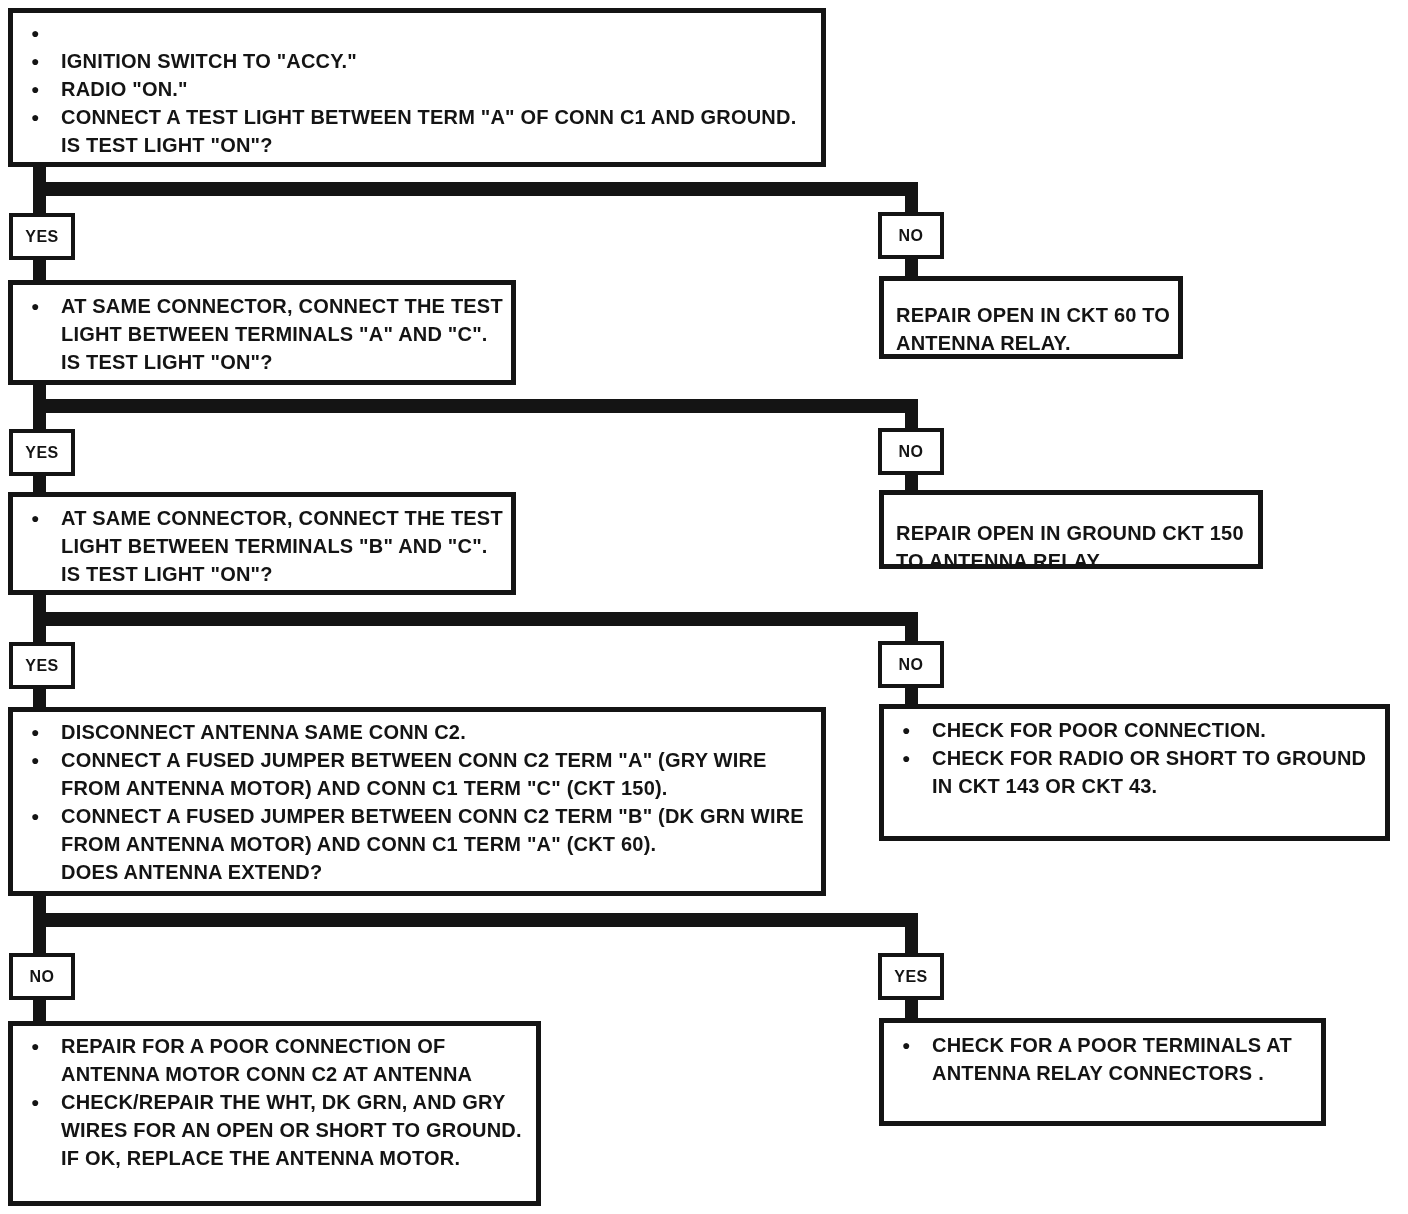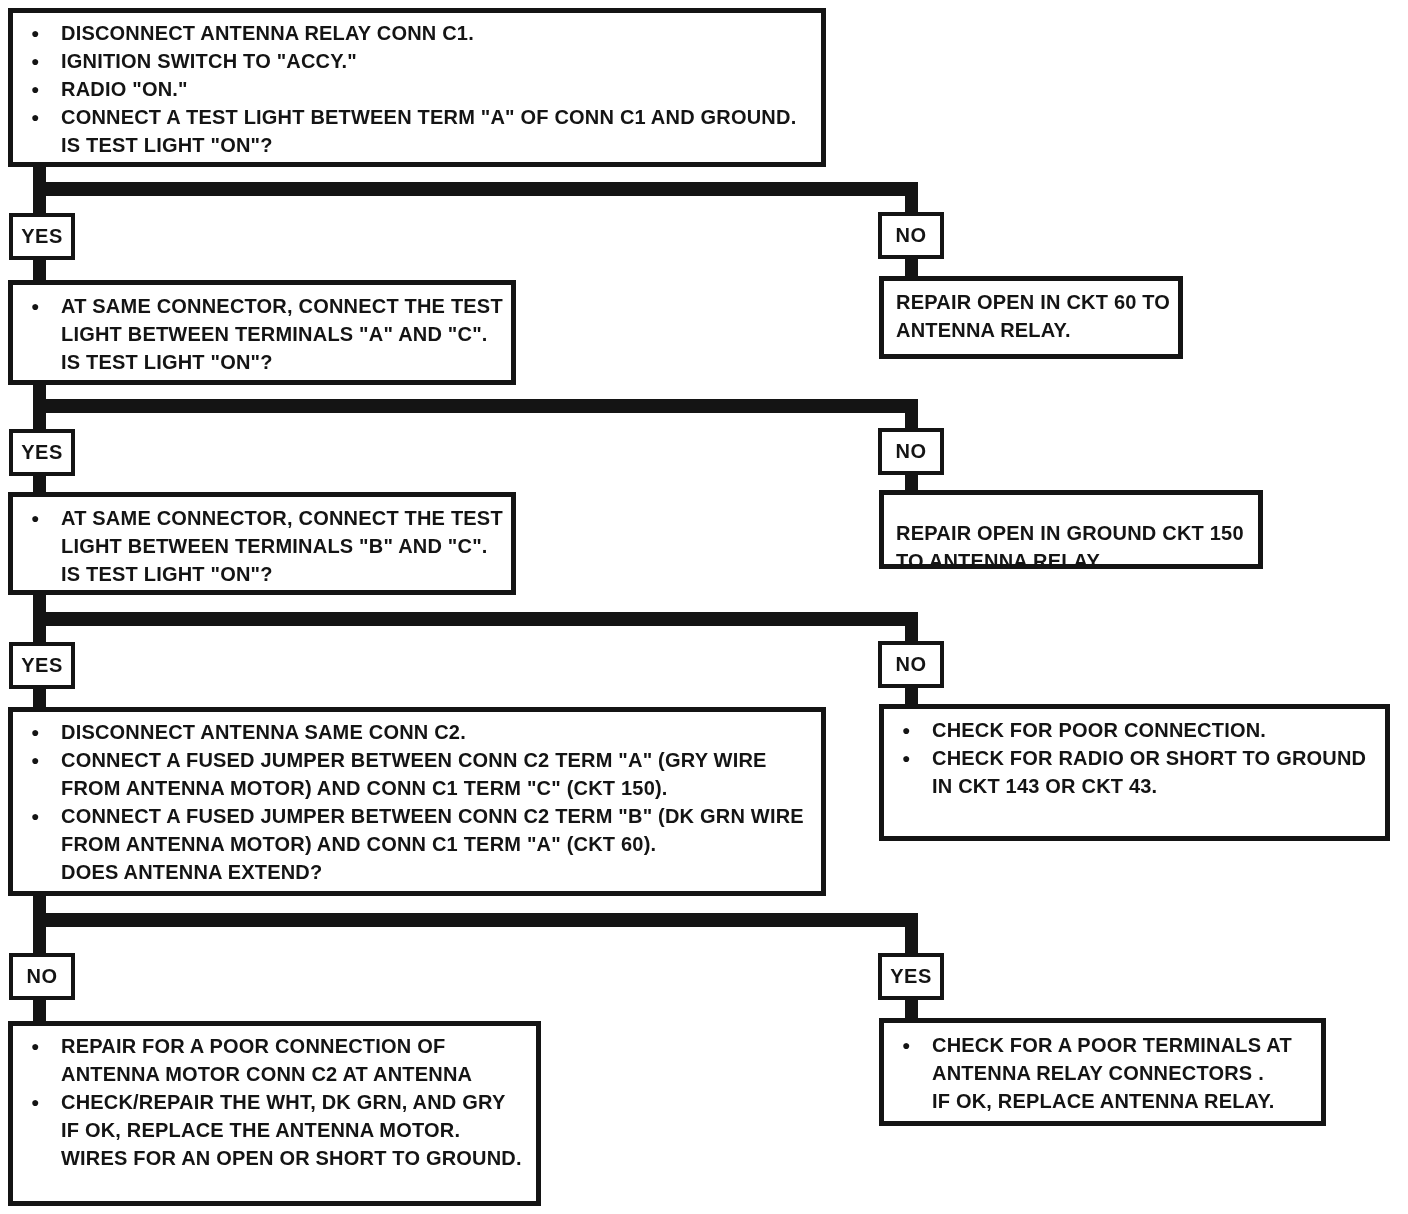--- a/index.html
+++ b/index.html
@@ -21,38 +21,37 @@
     line-height:28px;
     letter-spacing:0.2px;
   }
   .label{
     position:absolute;
     box-sizing:border-box;
     width:66px;height:47px;
     border:4px solid var(--ink,#141414);
     background:var(--paper,#ffffff);
     display:flex;align-items:center;justify-content:center;
-    font-size:20px;
+    font-size:16px;
     letter-spacing:0.5px;
   }
   .seg{position:absolute;background:var(--ink,#141414);}
   .bl{display:flex;align-items:flex-start;padding-left:18px;padding-right:6px;}
   .b{flex:0 0 30px;font-size:14px;line-height:28px;}
   .cont{padding-left:48px;}
   .plain{padding-left:12px;}
 </style>
 </head>
 <body>
 
 <div class="canvas">
 
   <div class="node" style="left:8px;top:8px;width:818px;height:159px;padding-top:6px;">
     <div class="bl">
       <span class="b">●</span>
-      <span class="t">DISCONNECT ANTENNA RELAY CONN C1.</span>
     </div>
     <div class="bl">
       <span class="b">●</span>
       <span class="t">IGNITION SWITCH TO "ACCY."</span>
     </div>
     <div class="bl">
       <span class="b">●</span>
       <span class="t">RADIO "ON."</span>
     </div>
     <div class="bl">
@@ -78,21 +77,21 @@
       <span class="t">AT SAME CONNECTOR, CONNECT THE TEST</span>
     </div>
     <div class="bl cont">
       <span class="t">LIGHT BETWEEN TERMINALS "A" AND "C".</span>
     </div>
     <div class="bl cont">
       <span class="t">IS TEST LIGHT "ON"?</span>
     </div>
   </div>
 
-  <div class="node" style="left:879px;top:276px;width:304px;height:83px;padding-top:7px;">
+  <div class="node" style="left:879px;top:276px;width:304px;height:83px;padding-top:20px;">
     <div class="bl plain">
       <span class="t">REPAIR OPEN IN CKT 60 TO</span>
     </div>
     <div class="bl plain">
       <span class="t">ANTENNA RELAY.</span>
     </div>
   </div>
 
   <div class="seg" style="left:33px;top:385px;width:13px;height:44px;"></div>
   <div class="seg" style="left:33px;top:399px;width:885px;height:14px;"></div>
@@ -184,33 +183,30 @@
       <span class="t">REPAIR FOR A POOR CONNECTION OF</span>
     </div>
     <div class="bl cont">
       <span class="t">ANTENNA MOTOR CONN C2 AT ANTENNA</span>
     </div>
     <div class="bl">
       <span class="b">●</span>
       <span class="t">CHECK/REPAIR THE WHT, DK GRN, AND GRY</span>
     </div>
     <div class="bl cont">
+      <span class="t">WIRES FOR AN OPEN OR SHORT TO GROUND.</span>
+    </div>
+    <div class="bl cont">
       <span class="t">IF OK, REPLACE THE ANTENNA MOTOR.</span>
     </div>
-    <div class="bl cont">
-      <span class="t">WIRES FOR AN OPEN OR SHORT TO GROUND.</span>
-    </div>
   </div>
 
   <div class="node" style="left:879px;top:1018px;width:447px;height:108px;padding-top:8px;">
     <div class="bl">
       <span class="b">●</span>
       <span class="t">CHECK FOR A POOR TERMINALS AT</span>
     </div>
     <div class="bl cont">
       <span class="t">ANTENNA RELAY CONNECTORS .</span>
     </div>
-    <div class="bl cont">
-      <span class="t">IF OK, REPLACE ANTENNA RELAY.</span>
-    </div>
   </div>
 
 </div>
 
 </body></html>

